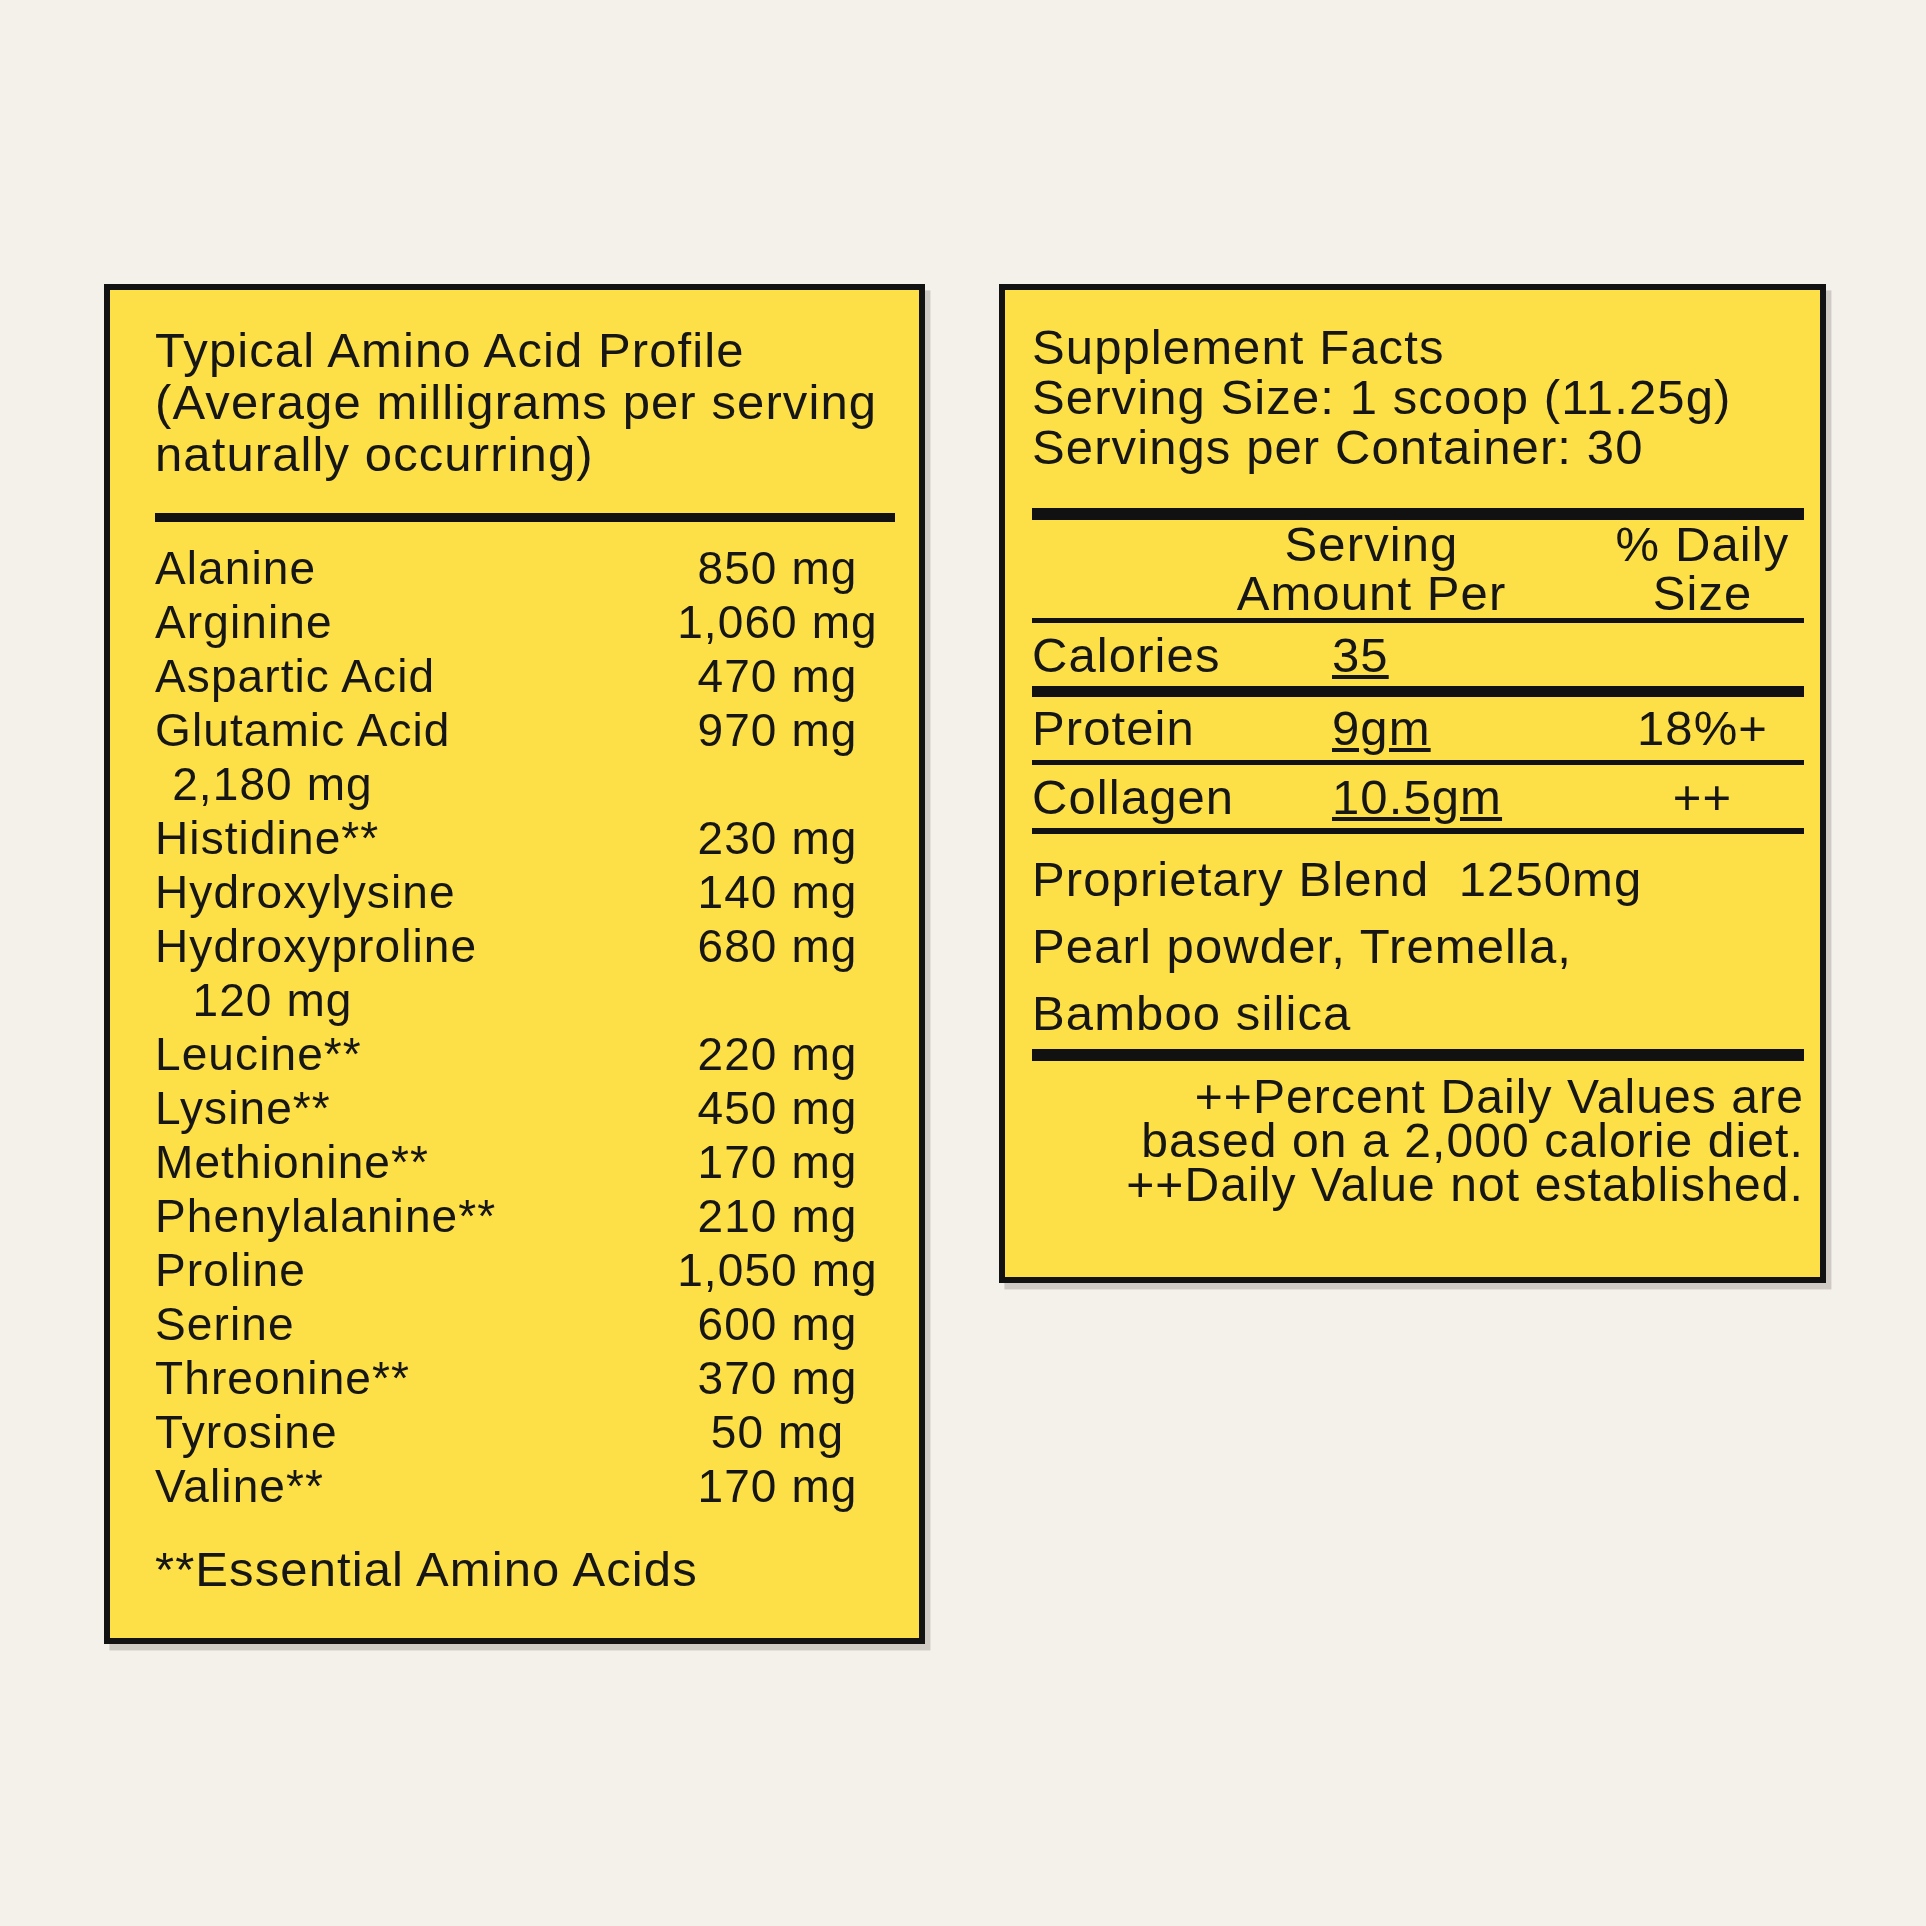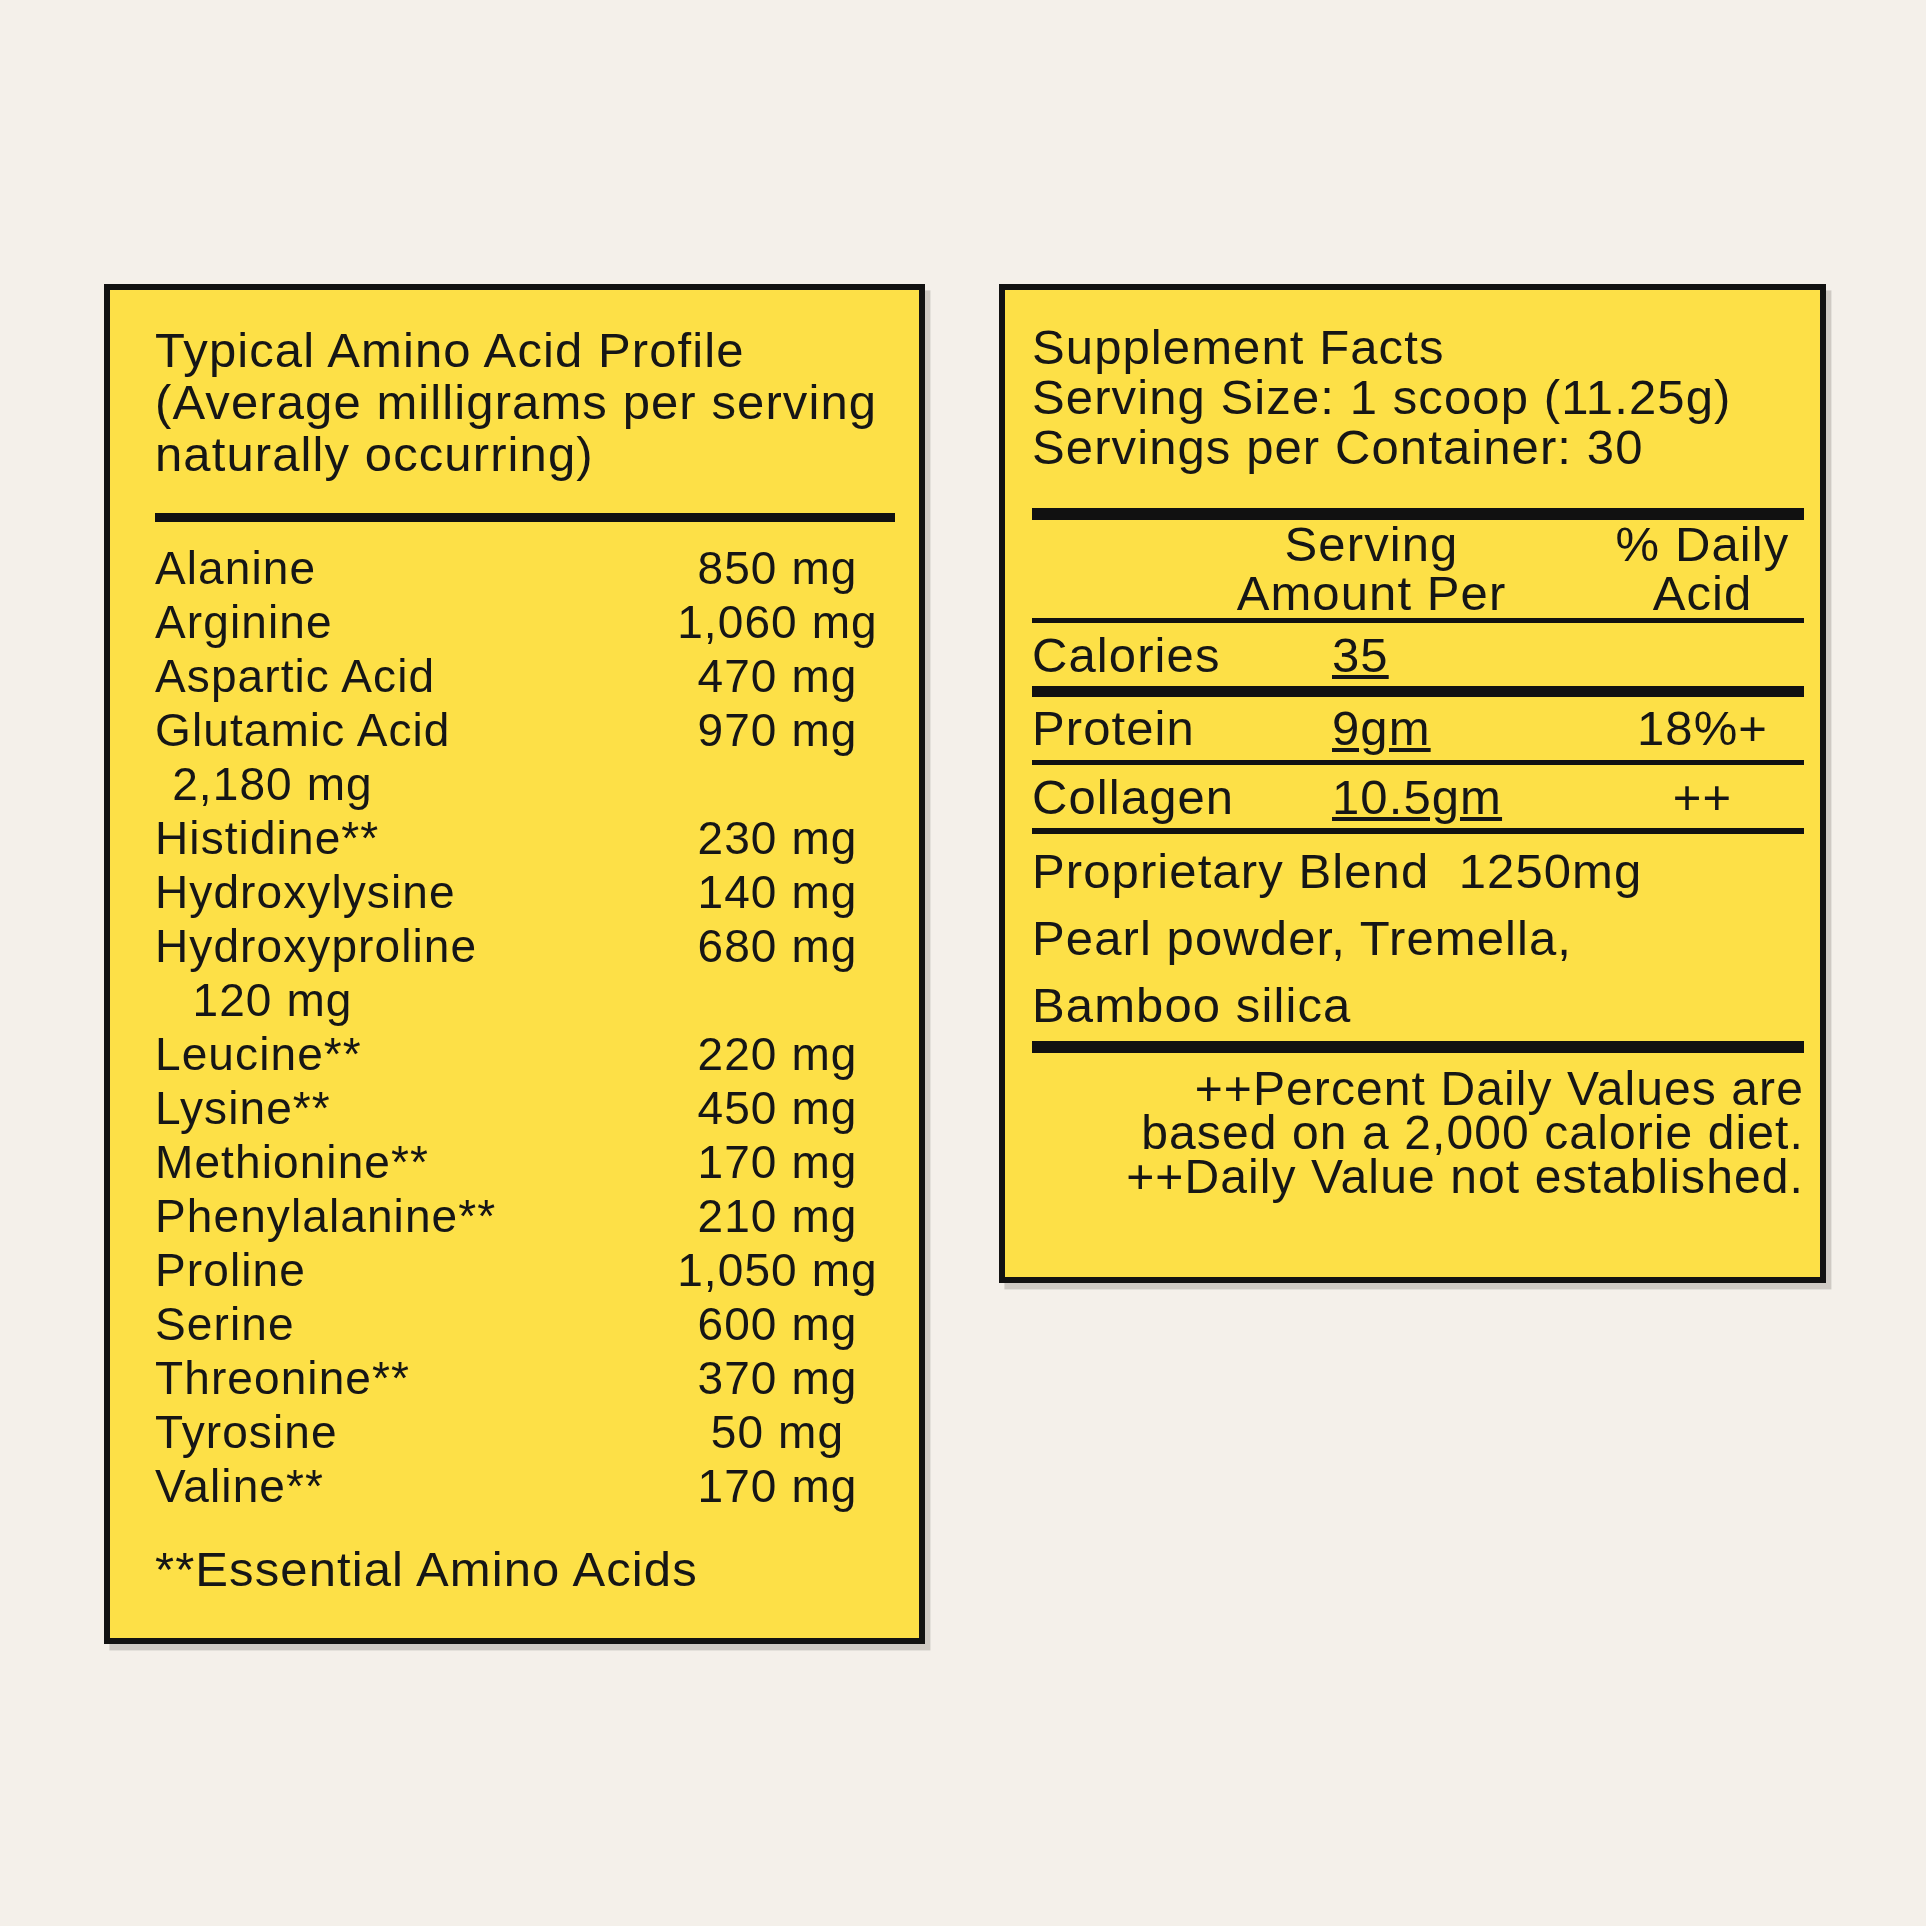--- a/index.html
+++ b/index.html
@@ -41,21 +41,21 @@
   .bar-top{margin-top:36px;}
   .cols{display:flex;font-size:49px;line-height:49px;}
   .col-amount{margin-left:152px;width:375px;text-align:center;}
   .col-spacer{flex:1;}
   .col-dv{width:203px;text-align:center;}
   .rule{height:5.4px;background:#111;}
   .nrow{display:flex;align-items:center;height:63px;font-size:49px;}
   .nname{width:300px;white-space:nowrap;}
   .namount{flex:1;white-space:nowrap;text-decoration:underline;}
   .ndv{width:203px;text-align:center;white-space:nowrap;}
-  .blend{margin-top:4px;font-size:49px;line-height:67px;}
+  .blend{margin-top:12px;font-size:49px;line-height:67px;}
   .blend div{white-space:pre-wrap;}
   .bar-bottom{margin-top:2.7px;}
   .facts-foot{margin-top:13.4px;font-size:48px;line-height:44px;text-align:right;}
   .facts-foot div{white-space:nowrap;}
 </style>
 </head>
 <body>
 
 <section class="panel amino">
   <div class="amino-title">
@@ -147,21 +147,21 @@
   </div>
   <div class="bar bar-top"></div>
   <div class="cols">
     <div class="col-amount">
       <div>Serving</div>
       <div>Amount Per</div>
     </div>
     <div class="col-spacer"></div>
     <div class="col-dv">
       <div>% Daily</div>
-      <div>Acid</div>
+      <div>Size</div>
     </div>
   </div>
   <div class="rule"></div>
   <div class="nrow">
     <span class="nname">Calories</span>
     <span class="namount">35</span>
     <span class="ndv"></span>
   </div>
   <div class="rule"></div>
   <div class="rule"></div>

